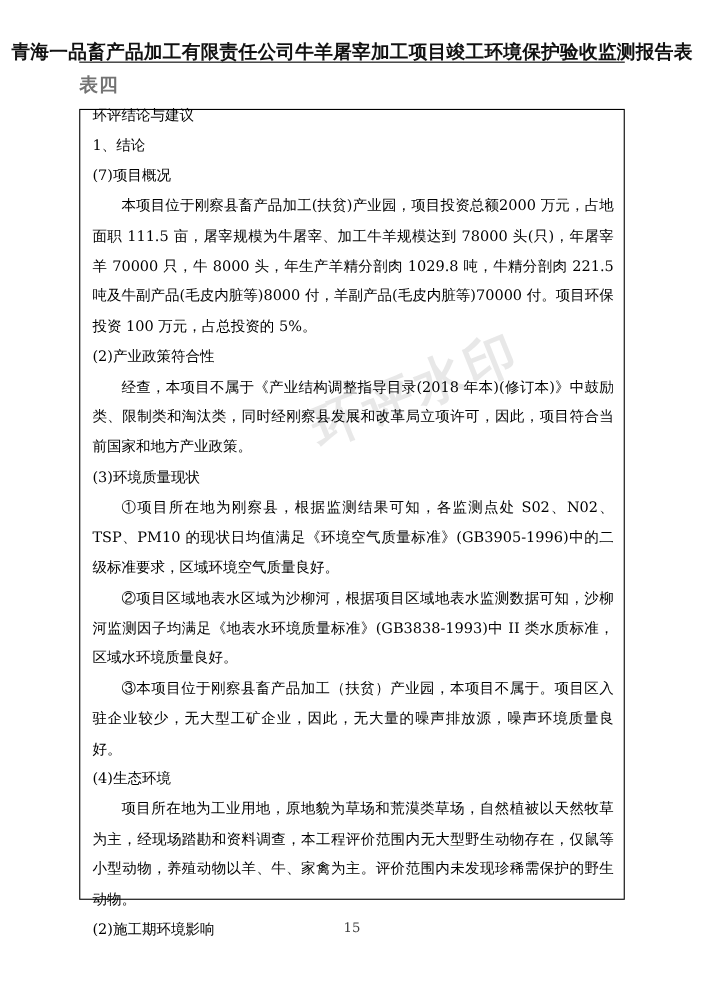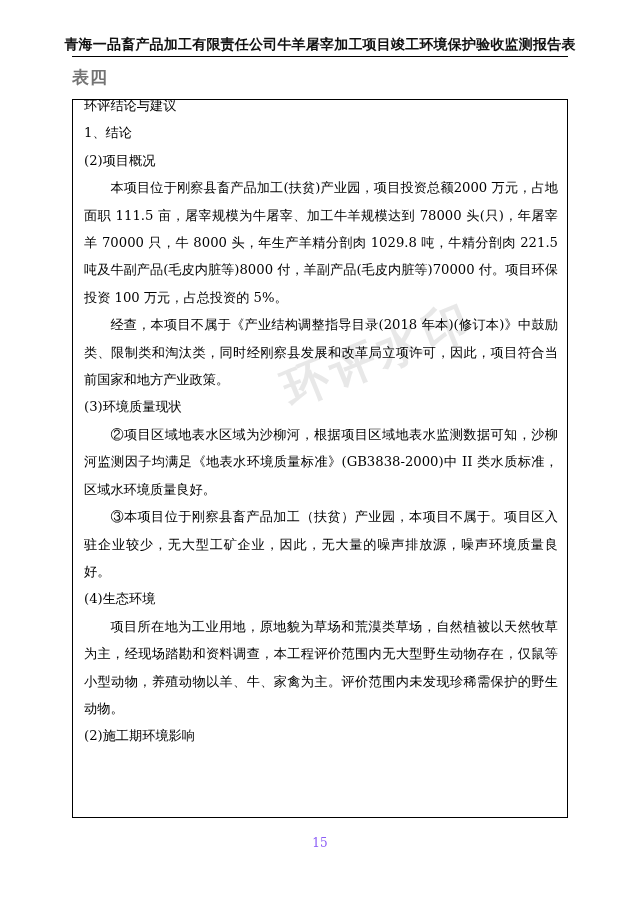--- a/index.html
+++ b/index.html
@@ -21,21 +21,21 @@
     width: 640px;
     height: 905px;
     background: #fff;
   }
   .header {
     position: absolute;
     left: 0;
     top: 36px;
     width: 640px;
     text-align: center;
-    font-size: 14px;
+    font-size: 17px;
     font-weight: bold;
     font-family: "DejaVu Sans", "Liberation Sans", sans-serif;
     letter-spacing: 0.2px;
     color: #111;
   }
   .header-rule {
     position: absolute;
     left: 72px;
     top: 56px;
     width: 496px;
@@ -96,45 +96,47 @@
     white-space: nowrap;
   }
   .page-number {
     position: absolute;
     left: 0;
     top: 836px;
     width: 640px;
     text-align: center;
     font-size: 12px;
     font-family: "DejaVu Serif", "Liberation Serif", serif;
-    color: #8b5cf6;
+    color: #404040;
   }
 </style>
 </head>
 <body>
 
 <div class="page">
 
   <div class="header">青海一品畜产品加工有限责任公司牛羊屠宰加工项目竣工环境保护验收监测报告表</div>
   <div class="header-rule"></div>
 
   <div class="doc-title">表四</div>
 
   <div class="table-box"></div>
 
   <div class="watermark">环评水印</div>
 
   <div class="content">
     <p>环评结论与建议</p>
     <p>1、结论</p>
-    <p>(2)项目概况</p>
+    <p>(7)项目概况</p>
     <p class="indent">本项目位于刚察县畜产品加工(扶贫)产业园，项目投资总额2000 万元，占地面职 111.5 亩，屠宰规模为牛屠宰、加工牛羊规模达到 78000 头(只)，年屠宰羊 70000 只，牛 8000 头，年生产羊精分剖肉 1029.8 吨，牛精分剖肉 221.5 吨及牛副产品(毛皮内脏等)8000 付，羊副产品(毛皮内脏等)70000 付。项目环保投资 100 万元，占总投资的 5%。</p>
+    <p>(2)产业政策符合性</p>
     <p class="indent">经查，本项目不属于《产业结构调整指导目录(2018 年本)(修订本)》中鼓励类、限制类和淘汰类，同时经刚察县发展和改革局立项许可，因此，项目符合当前国家和地方产业政策。</p>
     <p>(3)环境质量现状</p>
-    <p class="indent">②项目区域地表水区域为沙柳河，根据项目区域地表水监测数据可知，沙柳河监测因子均满足《地表水环境质量标准》(GB3838-2000)中 II 类水质标准，区域水环境质量良好。</p>
+    <p class="indent">①项目所在地为刚察县，根据监测结果可知，各监测点处 S02、N02、TSP、PM10 的现状日均值满足《环境空气质量标准》(GB3905-1996)中的二级标准要求，区域环境空气质量良好。</p>
+    <p class="indent">②项目区域地表水区域为沙柳河，根据项目区域地表水监测数据可知，沙柳河监测因子均满足《地表水环境质量标准》(GB3838-1993)中 II 类水质标准，区域水环境质量良好。</p>
     <p class="indent">③本项目位于刚察县畜产品加工（扶贫）产业园，本项目不属于。项目区入驻企业较少，无大型工矿企业，因此，无大量的噪声排放源，噪声环境质量良好。</p>
     <p>(4)生态环境</p>
     <p class="indent">项目所在地为工业用地，原地貌为草场和荒漠类草场，自然植被以天然牧草为主，经现场踏勘和资料调查，本工程评价范围内无大型野生动物存在，仅鼠等小型动物，养殖动物以羊、牛、家禽为主。评价范围内未发现珍稀需保护的野生动物。</p>
     <p>(2)施工期环境影响</p>
   </div>
 
   <div class="page-number">15</div>
 
 </div>
 

